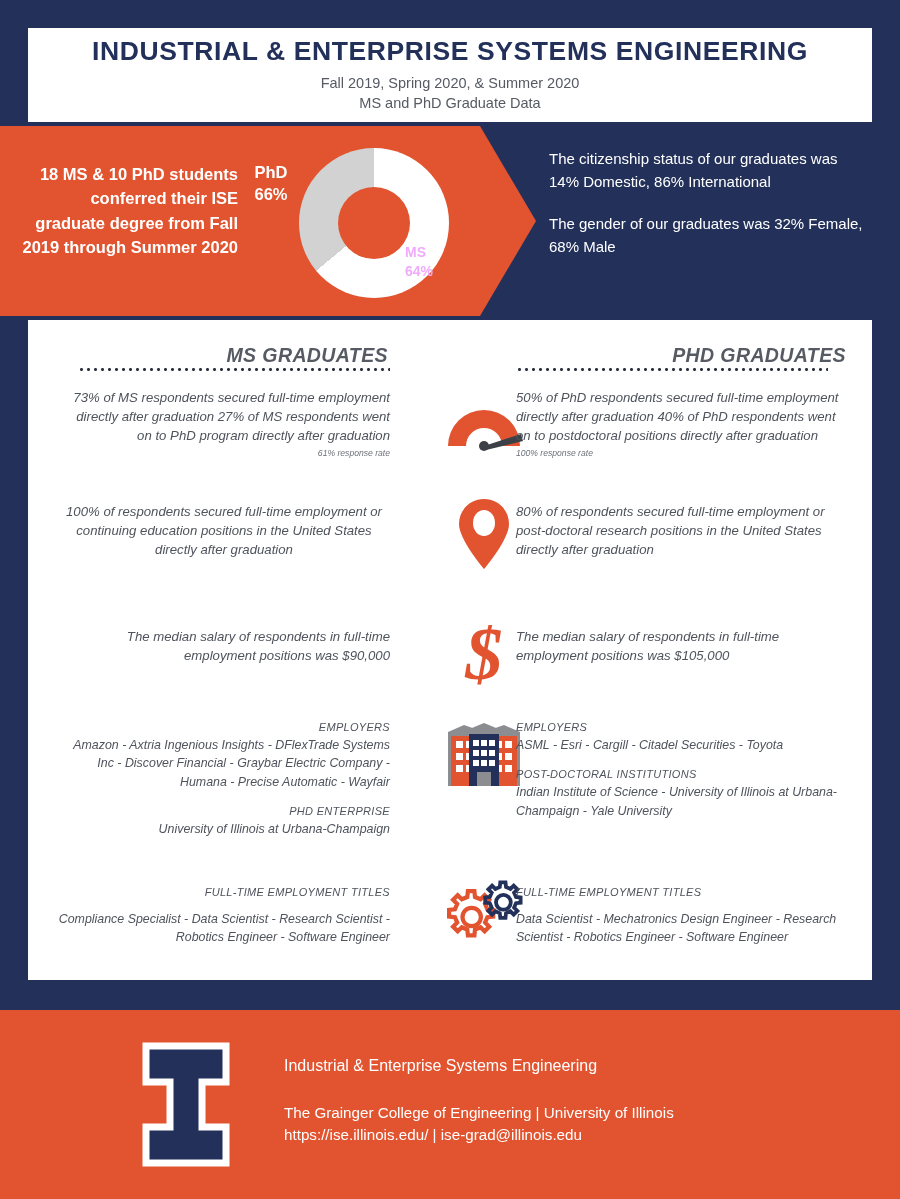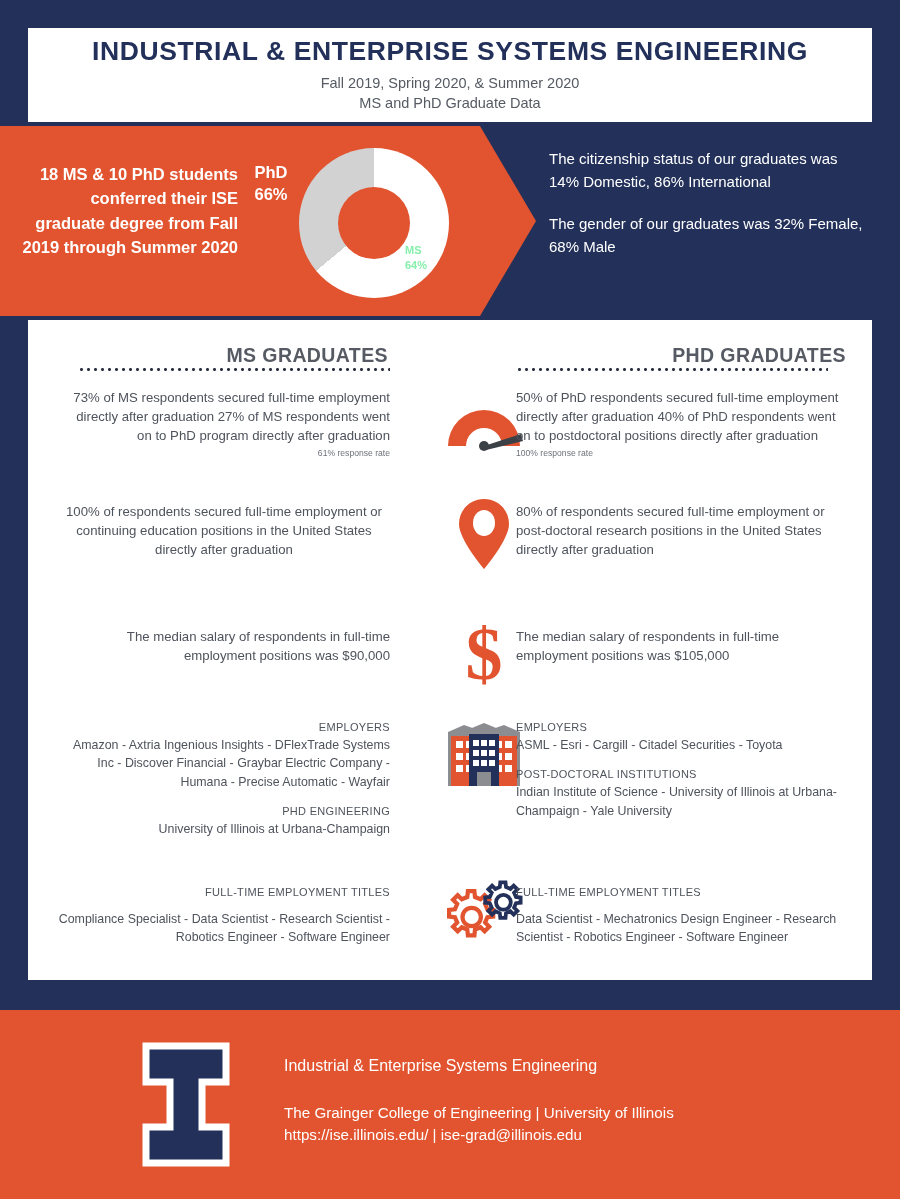--- a/index.html
+++ b/index.html
@@ -55,33 +55,34 @@
   }
   .donut-hole i{
     display:block;width:72px;height:72px;border-radius:50%;background:#e1542f;
   }
   .lbl-phd{
     position:absolute;left:0px;top:18px;width:52px;text-align:center;
     color:#ffffff;font-size:16.5px;font-weight:bold;line-height:1.35;
   }
   .lbl-ms{
     position:absolute;left:160px;top:100px;width:60px;text-align:left;
-    color:#86efac;font-size:11px;font-weight:bold;line-height:1.35;
+    color:#f0abfc;font-size:14px;font-weight:bold;line-height:1.35;
   }
   .banner-right{
     position:absolute;left:549px;top:22px;width:320px;
     color:#ffffff;font-size:15px;line-height:1.5;
   }
   .banner-right p{margin:0 0 20px 0;}
   .banner-right p:last-child{margin-bottom:0;}
 
   
   .main-card{
     position:absolute;left:28px;top:320px;width:844px;height:660px;
     background:#ffffff;
+    font-style:italic;
   }
   .col-head{
     position:absolute;top:24px;
     font-size:19.5px;font-weight:bold;color:#555a63;letter-spacing:0.4px;
   }
   .col-head.ms{left:50px;width:310px;text-align:right;}
   .col-head.phd{left:508px;width:310px;text-align:right;}
   .dotline{
     position:absolute;height:3px;top:48px;
     background-image:radial-gradient(circle, #2b3040 1.3px, rgba(0,0,0,0) 1.6px);
@@ -202,21 +203,21 @@
         </svg>
       </div>
       <div class="cell-phd" style="top:0;">The median salary of respondents in full-time employment positions was $105,000</div>
     </div>
 
     <div class="row" style="top:400px;height:130px;">
       <div class="cell-ms" style="top:0;">
         <div class="cat">EMPLOYERS</div>
         <div class="listtxt">Amazon - Axtria Ingenious Insights - DFlexTrade Systems Inc - Discover Financial - Graybar Electric Company - Humana - Precise Automatic - Wayfair</div>
         <div class="gap"></div>
-        <div class="cat">PHD ENGINEERING</div>
+        <div class="cat">PHD ENTERPRISE</div>
         <div class="listtxt">University of Illinois at Urbana-Champaign</div>
       </div>
       <div class="icon-slot" style="top:0;height:80px;">
         <svg width="80" height="70" viewBox="0 0 80 70" aria-hidden="true">
           <polygon points="4,12 20,5 40,12 40,66 4,66" fill="#8b8d91"></polygon>
           <polygon points="76,12 60,5 40,12 40,66 76,66" fill="#8b8d91"></polygon>
           <rect x="7" y="16" width="66" height="50" fill="#e1542f"></rect>
           <g fill="#ffffff">
             <rect x="12" y="21" width="7" height="7"></rect>
               <rect x="22" y="21" width="7" height="7"></rect>

